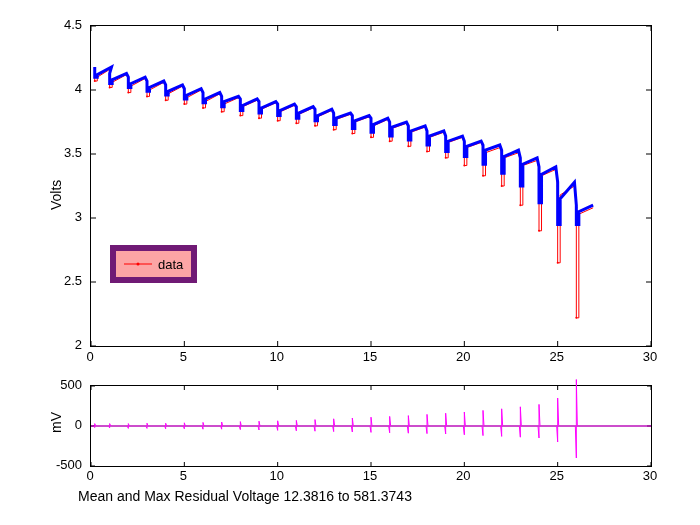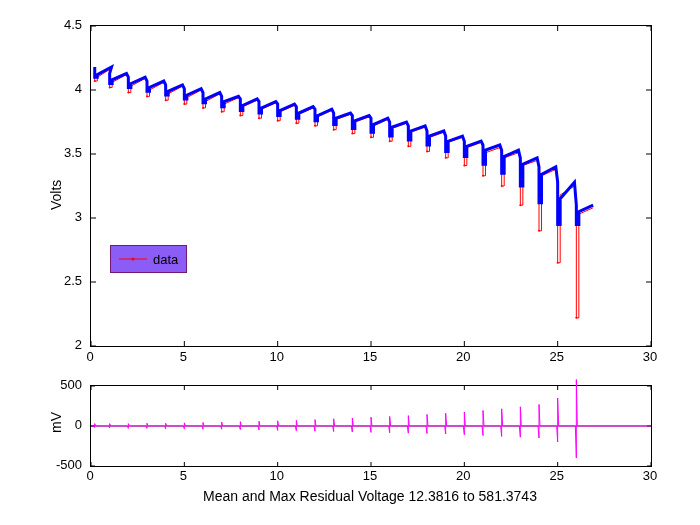--- a/index.html
+++ b/index.html
@@ -32,22 +32,22 @@
     font-size:14px;
     color:#000;
   }
   .ylabel {
     transform-origin: left top;
     transform: rotate(-90deg);
     white-space:nowrap;
   }
   .legend {
     position:absolute;
-    border:1px solid #701a75;
-    background:#8b5cf6;
+    border:6px solid #701a75;
+    background:#fca5a5;
     padding:4px 8px 4px 8px;
     font-size:13px;
   }
   .legend-row {
     display:flex;
     align-items:center;
     height:18px;
   }
   .legend-swatch {
     width:28px;
@@ -190,21 +190,21 @@
         <line x1="560" y1="40" x2="556" y2="40" stroke="#000"></line>
         <line x1="0" y1="0" x2="4" y2="0" stroke="#000"></line>
         <line x1="560" y1="0" x2="556" y2="0" stroke="#000"></line>
         <line x1="0" y1="40" x2="560" y2="40" stroke="#000" stroke-width="0.8"></line>
         <path d="M0,40 L2.7333333333333334,40 L3.7333333333333334,41.6 L3.7333333333333334,37.599999999999994 L4.733333333333333,40 L17.666666666666668,40 L18.666666666666668,42 L18.666666666666668,37.599999999999994 L19.666666666666668,40 L36.333333333333336,40 L37.333333333333336,42.400000000000006 L37.333333333333336,37.599999999999994 L38.333333333333336,40 L55,40 L56,42.400000000000006 L56,37.199999999999996 L57,40 L73.66666666666667,40 L74.66666666666667,42.8 L74.66666666666667,37.199999999999996 L75.66666666666667,40 L92.33333333333333,40 L93.33333333333333,42.8 L93.33333333333333,36.8 L94.33333333333333,40 L111,40 L112,43.199999999999996 L112,36.4 L113,40 L129.66666666666666,40 L130.66666666666666,43.199999999999996 L130.66666666666666,36 L131.66666666666666,40 L148.33333333333334,40 L149.33333333333334,43.6 L149.33333333333334,35.599999999999994 L150.33333333333334,40 L167,40 L168,44 L168,35.199999999999996 L169,40 L185.66666666666666,40 L186.66666666666666,44.4 L186.66666666666666,34.800000000000004 L187.66666666666666,40 L204.33333333333331,40 L205.33333333333331,44.8 L205.33333333333331,34.400000000000006 L206.33333333333331,40 L223,40 L224,45.2 L224,33.6 L225,40 L241.66666666666669,40 L242.66666666666669,45.6 L242.66666666666669,32.800000000000004 L243.66666666666669,40 L260.3333333333333,40 L261.3333333333333,46 L261.3333333333333,32 L262.3333333333333,40 L279,40 L280,46.4 L280,31.200000000000003 L281,40 L297.6666666666667,40 L298.6666666666667,46.800000000000004 L298.6666666666667,30.4 L299.6666666666667,40 L316.3333333333333,40 L317.3333333333333,47.2 L317.3333333333333,29.6 L318.3333333333333,40 L335,40 L336,47.599999999999994 L336,28.4 L337,40 L353.66666666666663,40 L354.66666666666663,48 L354.66666666666663,27.199999999999996 L355.66666666666663,40 L372.3333333333333,40 L373.3333333333333,48.8 L373.3333333333333,26 L374.3333333333333,40 L391,40 L392,49.6 L392,24.400000000000006 L393,40 L409.66666666666663,40 L410.66666666666663,50.4 L410.66666666666663,22.800000000000004 L411.66666666666663,40 L428.33333333333337,40 L429.33333333333337,51.2 L429.33333333333337,20.799999999999997 L430.33333333333337,40 L447,40 L448,52 L448,18.4 L449,40 L465.6666666666667,40 L466.6666666666667,56 L466.6666666666667,12 L467.6666666666667,40 L484.33333333333337,40 L485.33333333333337,72 L485.33333333333337,-6.47999999999999 L486.33333333333337,40 L560,40" class="res-line"></path>
       </svg>
   </div>
   <div class="ylabel" style="left:48px; top:433px;">
     <span>mV</span>
   </div>
-  <div class="xlabel" style="left:90px; top:488px; width:560px; text-align:center;">
+  <div class="xlabel" style="left:78px; top:488px; width:560px; text-align:left;">
     <span>Mean and Max Residual Voltage 12.3816 to 581.3743</span>
   </div>
 
   <svg id="overlay" width="700" height="525" style="position:absolute;left:0;top:0;pointer-events:none;overflow:visible">
       <text x="90" y="361" text-anchor="middle" font-size="13">0</text>
       <text x="183.33333333333331" y="361" text-anchor="middle" font-size="13">5</text>
       <text x="276.66666666666663" y="361" text-anchor="middle" font-size="13">10</text>
       <text x="370" y="361" text-anchor="middle" font-size="13">15</text>
       <text x="463.3333333333333" y="361" text-anchor="middle" font-size="13">20</text>
       <text x="556.6666666666667" y="361" text-anchor="middle" font-size="13">25</text>

